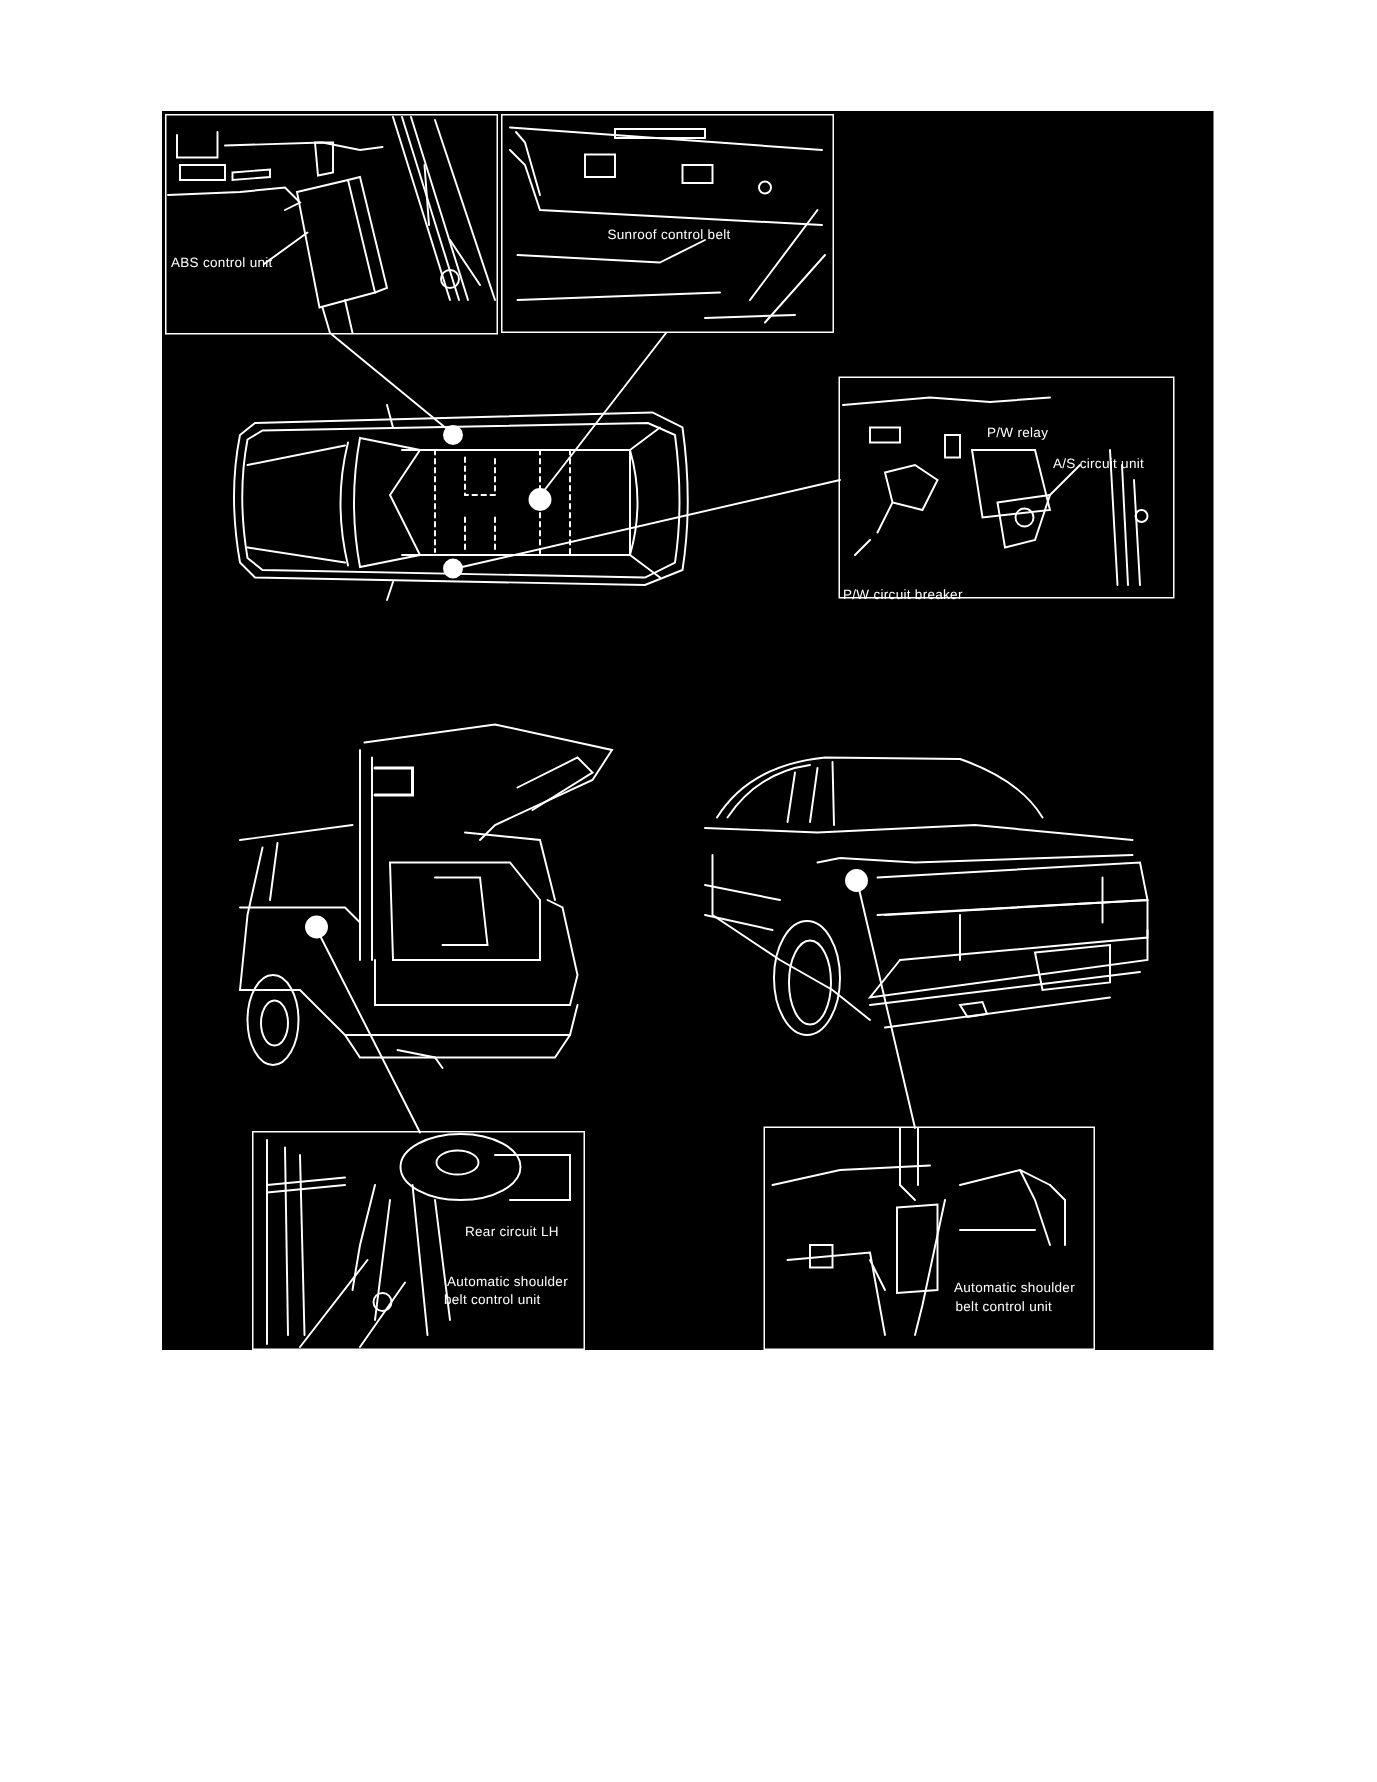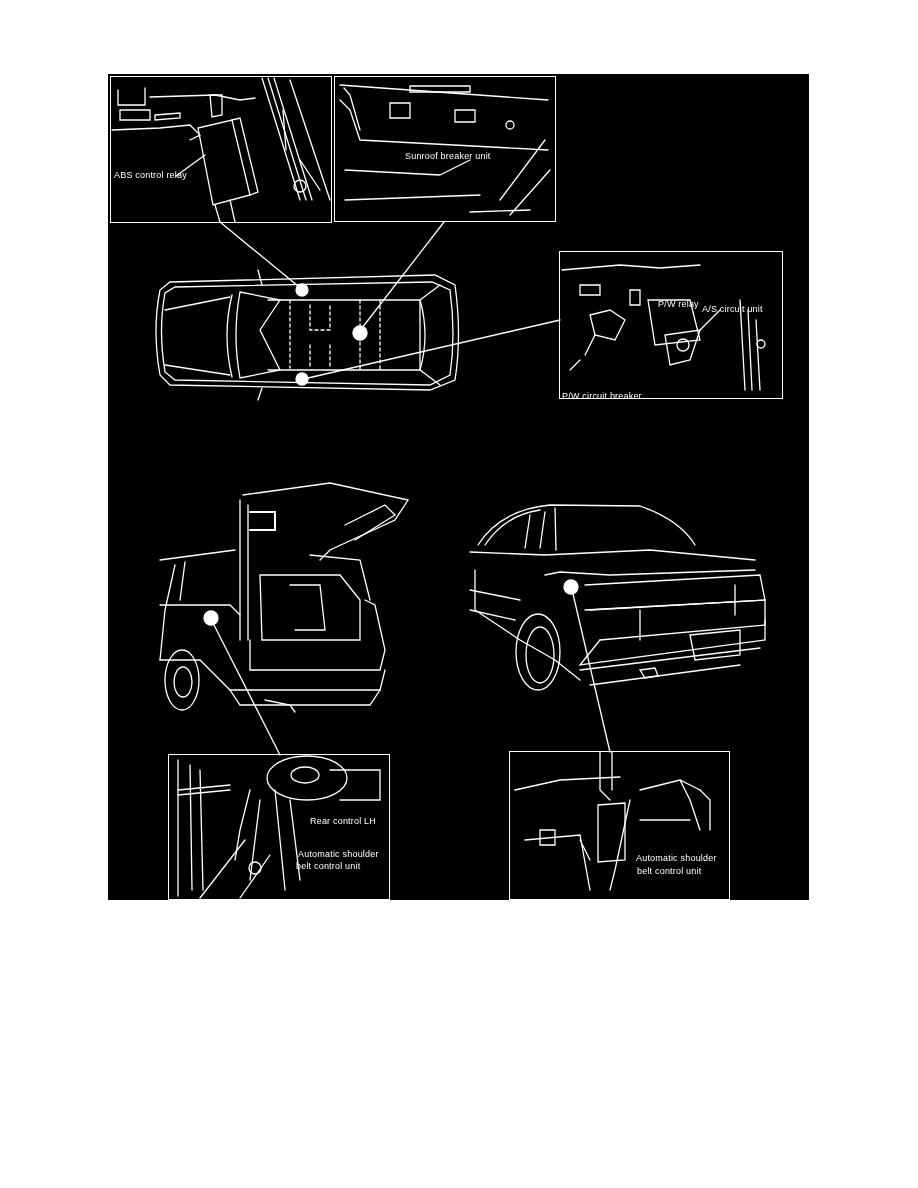--- a/index.html
+++ b/index.html
@@ -145,22 +145,22 @@
     <path d="M690 635 L740 630 L740 655 L695 660 Z"></path>
     <ellipse cx="538" cy="652" rx="22" ry="38"></ellipse>
     <ellipse cx="540" cy="655" rx="14" ry="28"></ellipse>
     <path d="M640 670 L655 668 L658 676 L645 678 Z"></path>
     <path d="M470 590 L520 600 M470 610 L515 620"></path>
     <circle cx="571" cy="587" r="7" fill="#fff"></circle>
   </g>
   <path d="M573 594 L610 752"></path>
 </svg>
 
-<span class="lbl" style="left:114px;top:170px;">ABS control relay</span>
-<span class="lbl" style="left:405px;top:151px;">Sunroof breaker unit</span>
-<span class="lbl" style="left:658px;top:283px;margin-top:16px;">P/W relay</span>
+<span class="lbl" style="left:114px;top:170px;">ABS control unit</span>
+<span class="lbl" style="left:405px;top:151px;">Sunroof control belt</span>
+<span class="lbl" style="left:658px;top:283px;">P/W relay</span>
 <span class="lbl" style="left:702px;top:304px;">A/S circuit unit</span>
 <span class="lbl" style="left:562px;top:363px;margin-top:28px;">P/W circuit breaker</span>
-<span class="lbl" style="left:310px;top:816px;">Rear control LH</span>
+<span class="lbl" style="left:310px;top:816px;">Rear circuit LH</span>
 <span class="lbl" style="left:298px;top:849px;">Automatic shoulder</span>
 <span class="lbl" style="left:296px;top:861px;">belt control unit</span>
 <span class="lbl" style="left:636px;top:853px;">Automatic shoulder</span>
 <span class="lbl" style="left:637px;top:866px;">belt control unit</span>
 
 </body></html>

